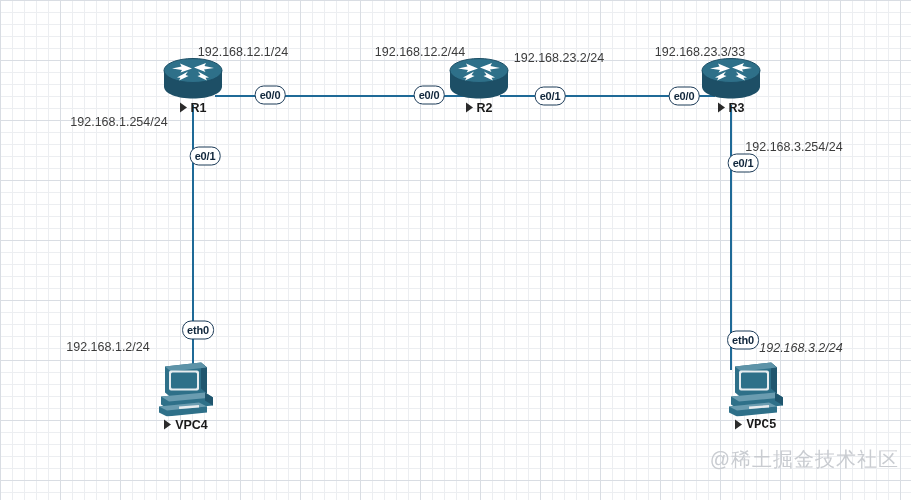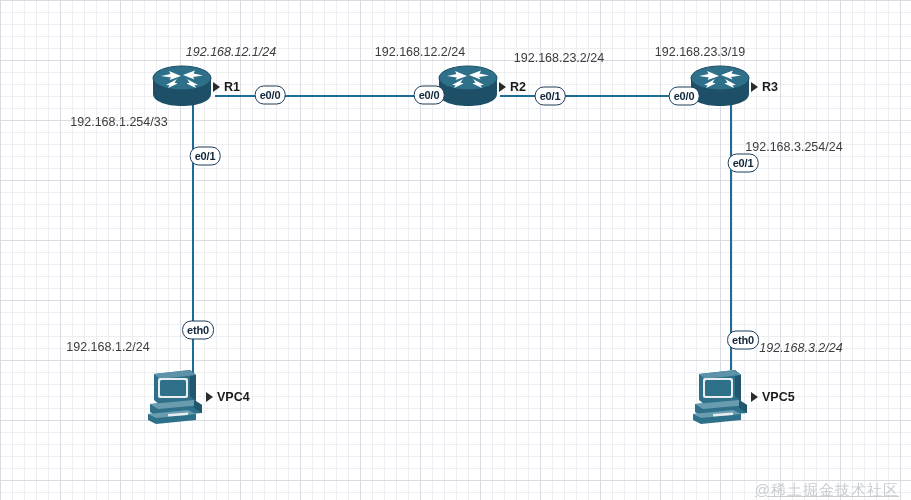--- a/index.html
+++ b/index.html
@@ -59,21 +59,21 @@
     white-space: nowrap;
     transform: translate(-50%, -50%);
   }
 
   
   .node {
     position: absolute;
     transform: translate(-50%, -50%);
     width: 84px;
     display: flex;
-    flex-direction: row;
+    flex-direction: column;
     align-items: center;
   }
   .node .glyph { line-height: 0; }
   .node .caption {
     margin-top: 1px;
     display: flex;
     align-items: center;
     gap: 4px;
     color: #1a1a1a;
     font-size: 12.5px;
@@ -84,27 +84,26 @@
     width: 0; height: 0;
     border-left: 7px solid #2b2b2b;
     border-top: 5px solid transparent;
     border-bottom: 5px solid transparent;
   }
 
   
   .watermark {
     position: absolute;
     right: 12px;
-    bottom: 0;
+    bottom: 27px;
     color: #c9ccd1;
-    font-size: 15px;
+    font-size: 20px;
     letter-spacing: 1px;
     white-space: nowrap;
     user-select: none;
-    text-decoration: underline;
   }
 </style>
 </head>
 <body>
 
 <div id="canvas">
 
   <div class="link h" style="left:215px; top:95px; width:265px;"></div>
   <div class="link h" style="left:500px; top:95px; width:215px;"></div>
   <div class="link v" style="left:192px; top:105px; height:275px;"></div>
@@ -188,21 +187,21 @@
         <path d="M4,46 L44,42 L52,46 L12,50 Z" fill="#6a9cb0"></path>
         <rect x="24" y="46" width="20" height="2.4" fill="#e8edf0" transform="rotate(-4 24 46)"></rect>
       </svg>
     </span>
     <span class="caption">
       <span class="tri"></span>
       <span>VPC4</span>
     </span>
   </div>
 
-  <div class="node" style="left:731px; top:396px;">
+  <div class="node" style="left:756px; top:396px;font-family:Liberation Mono, monospace;">
     <span class="glyph">
       <svg width="62" height="56" viewBox="0 0 62 56">
         <path d="M10,6 L46,2 L52,7 L52,33 L16,37 L10,32 Z" fill="#2e7089"></path>
         <path d="M46,2 L52,7 L52,33 L46,28 Z" fill="#20566e"></path>
         <path d="M10,6 L46,2 L52,7 L16,11 Z" fill="#5d93a8"></path>
         <rect x="14" y="10" width="30" height="20" rx="2" fill="#e8edf0"></rect>
         <rect x="16" y="12" width="26" height="16" rx="1.5" fill="#2e7089"></rect>
         <path d="M6,36 L50,32 L58,37 L58,45 L14,49 L6,44 Z" fill="#2e7089"></path>
         <path d="M6,36 L50,32 L58,37 L14,41 Z" fill="#6a9cb0"></path>
         <path d="M50,32 L58,37 L58,45 L50,40 Z" fill="#20566e"></path>
@@ -219,24 +218,24 @@
 
   <div class="iface" style="left:258px; top:95px;">e0/0</div>
   <div class="iface" style="left:417px; top:95px;">e0/0</div>
   <div class="iface" style="left:538px; top:96px;">e0/1</div>
   <div class="iface" style="left:672px; top:96px;">e0/0</div>
   <div class="iface" style="left:193px; top:156px;">e0/1</div>
   <div class="iface" style="left:731px; top:163px;">e0/1</div>
   <div class="iface" style="left:186px; top:330px;">eth0</div>
   <div class="iface" style="left:731px; top:340px;">eth0</div>
 
-  <div class="ip" style="left:231px; top:52px;font-style:italic;">192.168.12.1/24</div>
-  <div class="ip" style="left:420px; top:52px;">192.168.12.2/24</div>
+  <div class="ip" style="left:243px; top:52px;">192.168.12.1/24</div>
+  <div class="ip" style="left:420px; top:52px;">192.168.12.2/44</div>
   <div class="ip" style="left:559px; top:58px;">192.168.23.2/24</div>
-  <div class="ip" style="left:700px; top:52px;">192.168.23.3/19</div>
-  <div class="ip" style="left:119px; top:122px;">192.168.1.254/33</div>
+  <div class="ip" style="left:700px; top:52px;">192.168.23.3/33</div>
+  <div class="ip" style="left:119px; top:122px;">192.168.1.254/24</div>
   <div class="ip" style="left:794px; top:147px;">192.168.3.254/24</div>
   <div class="ip" style="left:108px; top:347px;">192.168.1.2/24</div>
   <div class="ip" style="left:801px; top:348px;font-style:italic;">192.168.3.2/24</div>
 
   <div class="watermark">@稀土掘金技术社区</div>
 
 </div>
 
 </body></html>

